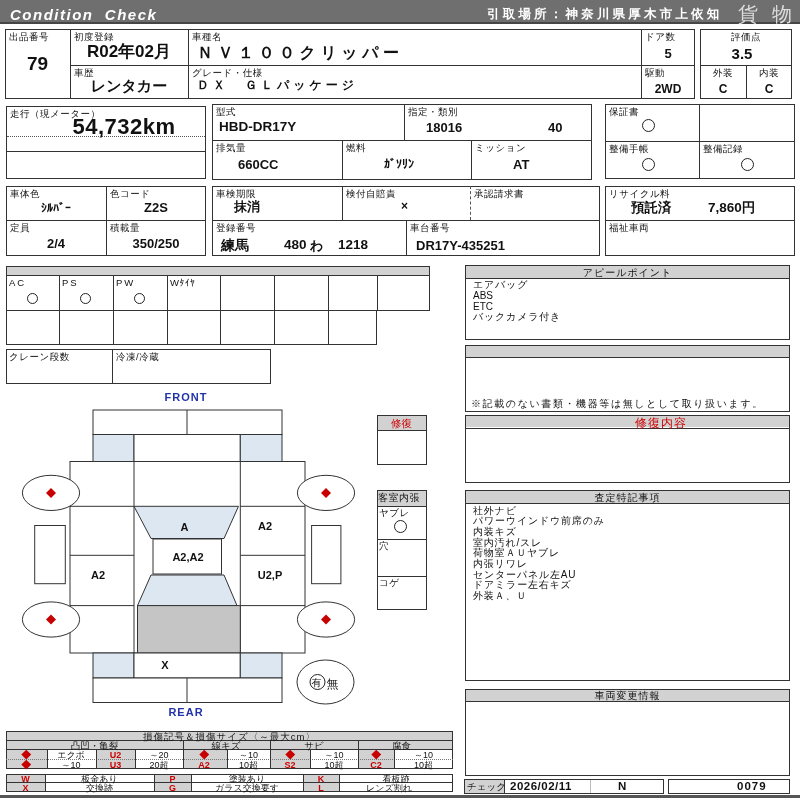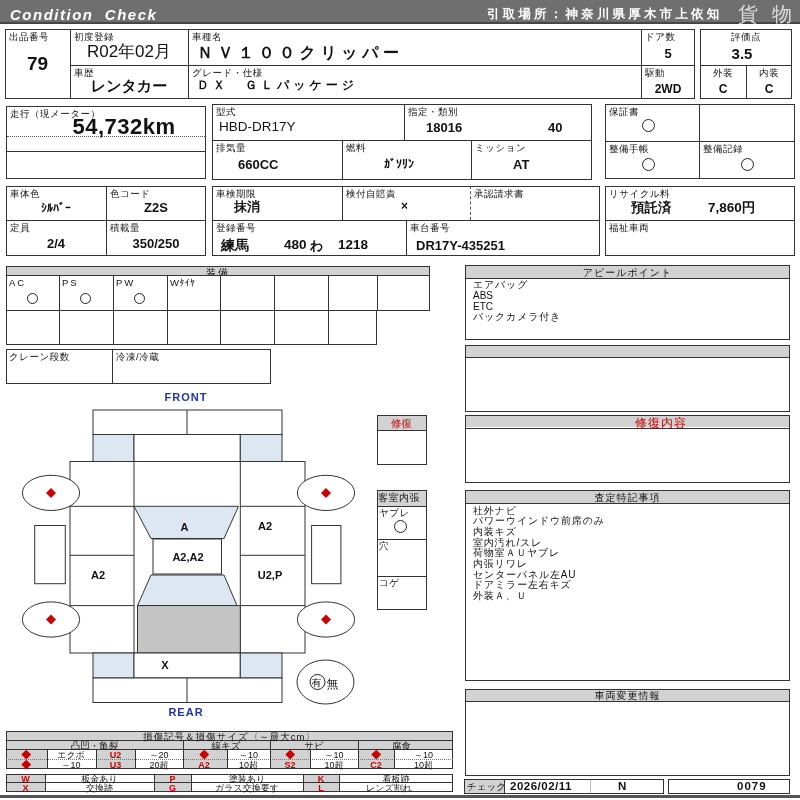--- a/index.html
+++ b/index.html
@@ -32,21 +32,21 @@
 <div class="bx" style="left:5px;top:29px;width:690px;height:70px"></div>
 <div class="ln" style="left:70px;top:29px;width:1px;height:70px"></div>
 <div class="ln" style="left:188px;top:29px;width:1px;height:70px"></div>
 <div class="ln" style="left:641px;top:29px;width:1px;height:70px"></div>
 <div class="ln" style="left:70px;top:65px;width:625px;height:1px"></div>
 
 <div class="t lb" style="left:9px;top:32px">出品番号</div>
 <div class="t ctr" style="left:5px;top:54px;width:65px;font-size:19px;font-weight:bold">79</div>
 
 <div class="t lb" style="left:74px;top:32px">初度登録</div>
-<div class="t ctr" style="left:70px;top:42.5px;width:118px;font-size:17px;font-weight:normal">R02年02月</div>
+<div class="t ctr" style="left:70px;top:42.5px;width:118px;font-size:17px;font-weight:bold">R02年02月</div>
 
 <div class="t lb" style="left:74px;top:68px">車歴</div>
 <div class="t ctr" style="left:70px;top:78px;width:118px;font-size:15px;font-weight:bold">レンタカー</div>
 
 <div class="t lb" style="left:192px;top:32px">車種名</div>
 <div class="t" style="left:197px;top:45px;font-size:16px;font-weight:bold;letter-spacing:4.5px">ＮＶ１００クリッパー</div>
 
 <div class="t lb" style="left:192px;top:68px">グレード・仕様</div>
 <div class="t" style="left:197px;top:79px;font-size:12px;font-weight:bold;letter-spacing:4px">ＤＸ　ＧＬパッケージ</div>
 
@@ -75,21 +75,21 @@
 <div class="ab" style="left:7px;top:136px;width:198px;height:0;border-top:1px dotted #555"></div>
 <div class="ln" style="left:6px;top:151px;width:200px;height:1px"></div>
 
 <div class="bx" style="left:212px;top:104px;width:380px;height:76px"></div>
 <div class="ln" style="left:212px;top:140px;width:380px;height:1px"></div>
 <div class="ln" style="left:404px;top:104px;width:1px;height:37px"></div>
 <div class="ln" style="left:342px;top:140px;width:1px;height:40px"></div>
 <div class="ln" style="left:471px;top:140px;width:1px;height:40px"></div>
 
 <div class="t lb" style="left:216px;top:107px">型式</div>
-<div class="t" style="left:219px;top:120px;font-size:13.5px;font-weight:normal">HBD-DR17Y</div>
+<div class="t" style="left:219px;top:120px;font-size:13.5px;font-weight:bold">HBD-DR17Y</div>
 
 <div class="t lb" style="left:408px;top:107px">指定・類別</div>
 <div class="t" style="left:426px;top:121px;font-size:13px;font-weight:bold">18016</div>
 <div class="t" style="left:548px;top:121px;font-size:13px;font-weight:bold">40</div>
 
 <div class="t lb" style="left:216px;top:143px">排気量</div>
 <div class="t" style="left:238px;top:158px;font-size:13px;font-weight:bold">660CC</div>
 
 <div class="t lb" style="left:346px;top:143px">燃料</div>
 <div class="t" style="left:384px;top:158px;font-size:12px;font-weight:bold">ｶﾞｿﾘﾝ</div>
@@ -151,21 +151,20 @@
 
 <div class="bx" style="left:605px;top:186px;width:190px;height:70px"></div>
 <div class="ln" style="left:605px;top:220px;width:190px;height:1px"></div>
 <div class="t lb" style="left:609px;top:189px">リサイクル料</div>
 <div class="t" style="left:631px;top:201px;font-size:13.5px;font-weight:bold">預託済</div>
 <div class="t" style="left:708px;top:201px;font-size:13.5px;font-weight:bold">7,860円</div>
 
 <div class="t lb" style="left:609px;top:223px">福祉車両</div>
 
 <div class="bx g" style="left:6px;top:266px;width:424px;height:10px"></div>
-<div class="t ctr" style="left:6px;top:267.5px;width:424px;font-size:10px;letter-spacing:2px">装備</div>
 
 <div class="bx" style="left:6px;top:275px;width:424px;height:36px"></div>
 
 <div class="bx" style="left:6px;top:310px;width:371px;height:35px"></div>
 <div class="ln" style="left:59px;top:275px;width:1px;height:70px"></div>
 <div class="ln" style="left:113px;top:275px;width:1px;height:70px"></div>
 <div class="ln" style="left:167px;top:275px;width:1px;height:70px"></div>
 <div class="ln" style="left:220px;top:275px;width:1px;height:70px"></div>
 <div class="ln" style="left:274px;top:275px;width:1px;height:70px"></div>
 <div class="ln" style="left:328px;top:275px;width:1px;height:70px"></div>
@@ -300,20 +299,21 @@
 <div class="ln" style="left:465px;top:277.5px;width:325px;height:1px"></div>
 <div class="t ctr" style="left:465px;top:267.5px;width:325px;font-size:10px;letter-spacing:1px">アピールポイント</div>
 <div class="t" style="left:473px;top:280px;font-size:10px;letter-spacing:0.8px">エアバッグ</div>
 <div class="t" style="left:473px;top:291px;font-size:10px">ABS</div>
 <div class="t" style="left:473px;top:301.5px;font-size:10px">ETC</div>
 <div class="t" style="left:473px;top:312px;font-size:10px;letter-spacing:0.8px">バックカメラ付き</div>
 
 <div class="bx" style="left:465px;top:345px;width:325px;height:66.5px"></div>
 <div class="ab g" style="left:466px;top:346px;width:323px;height:11px"></div>
 <div class="ln" style="left:465px;top:357px;width:325px;height:1px"></div>
+<div class="t" style="left:471px;top:399px;font-size:10px;letter-spacing:1.6px">※記載のない書類・機器等は無しとして取り扱います。</div>
 
 <div class="bx" style="left:465px;top:414.5px;width:325px;height:68px"></div>
 <div class="ab g" style="left:466px;top:415.5px;width:323px;height:11.5px"></div>
 <div class="ln" style="left:465px;top:427.5px;width:325px;height:1px"></div>
 <div class="t ctr red" style="left:465px;top:417px;width:392px;font-size:12px;letter-spacing:1px">修復内容</div>
 
 <div class="bx" style="left:465px;top:490px;width:325px;height:191px"></div>
 <div class="ab g" style="left:466px;top:491px;width:323px;height:11.5px"></div>
 <div class="ln" style="left:465px;top:502.5px;width:325px;height:1px"></div>
 <div class="t ctr" style="left:465px;top:492.5px;width:325px;font-size:10px;letter-spacing:1px">査定特記事項</div>

